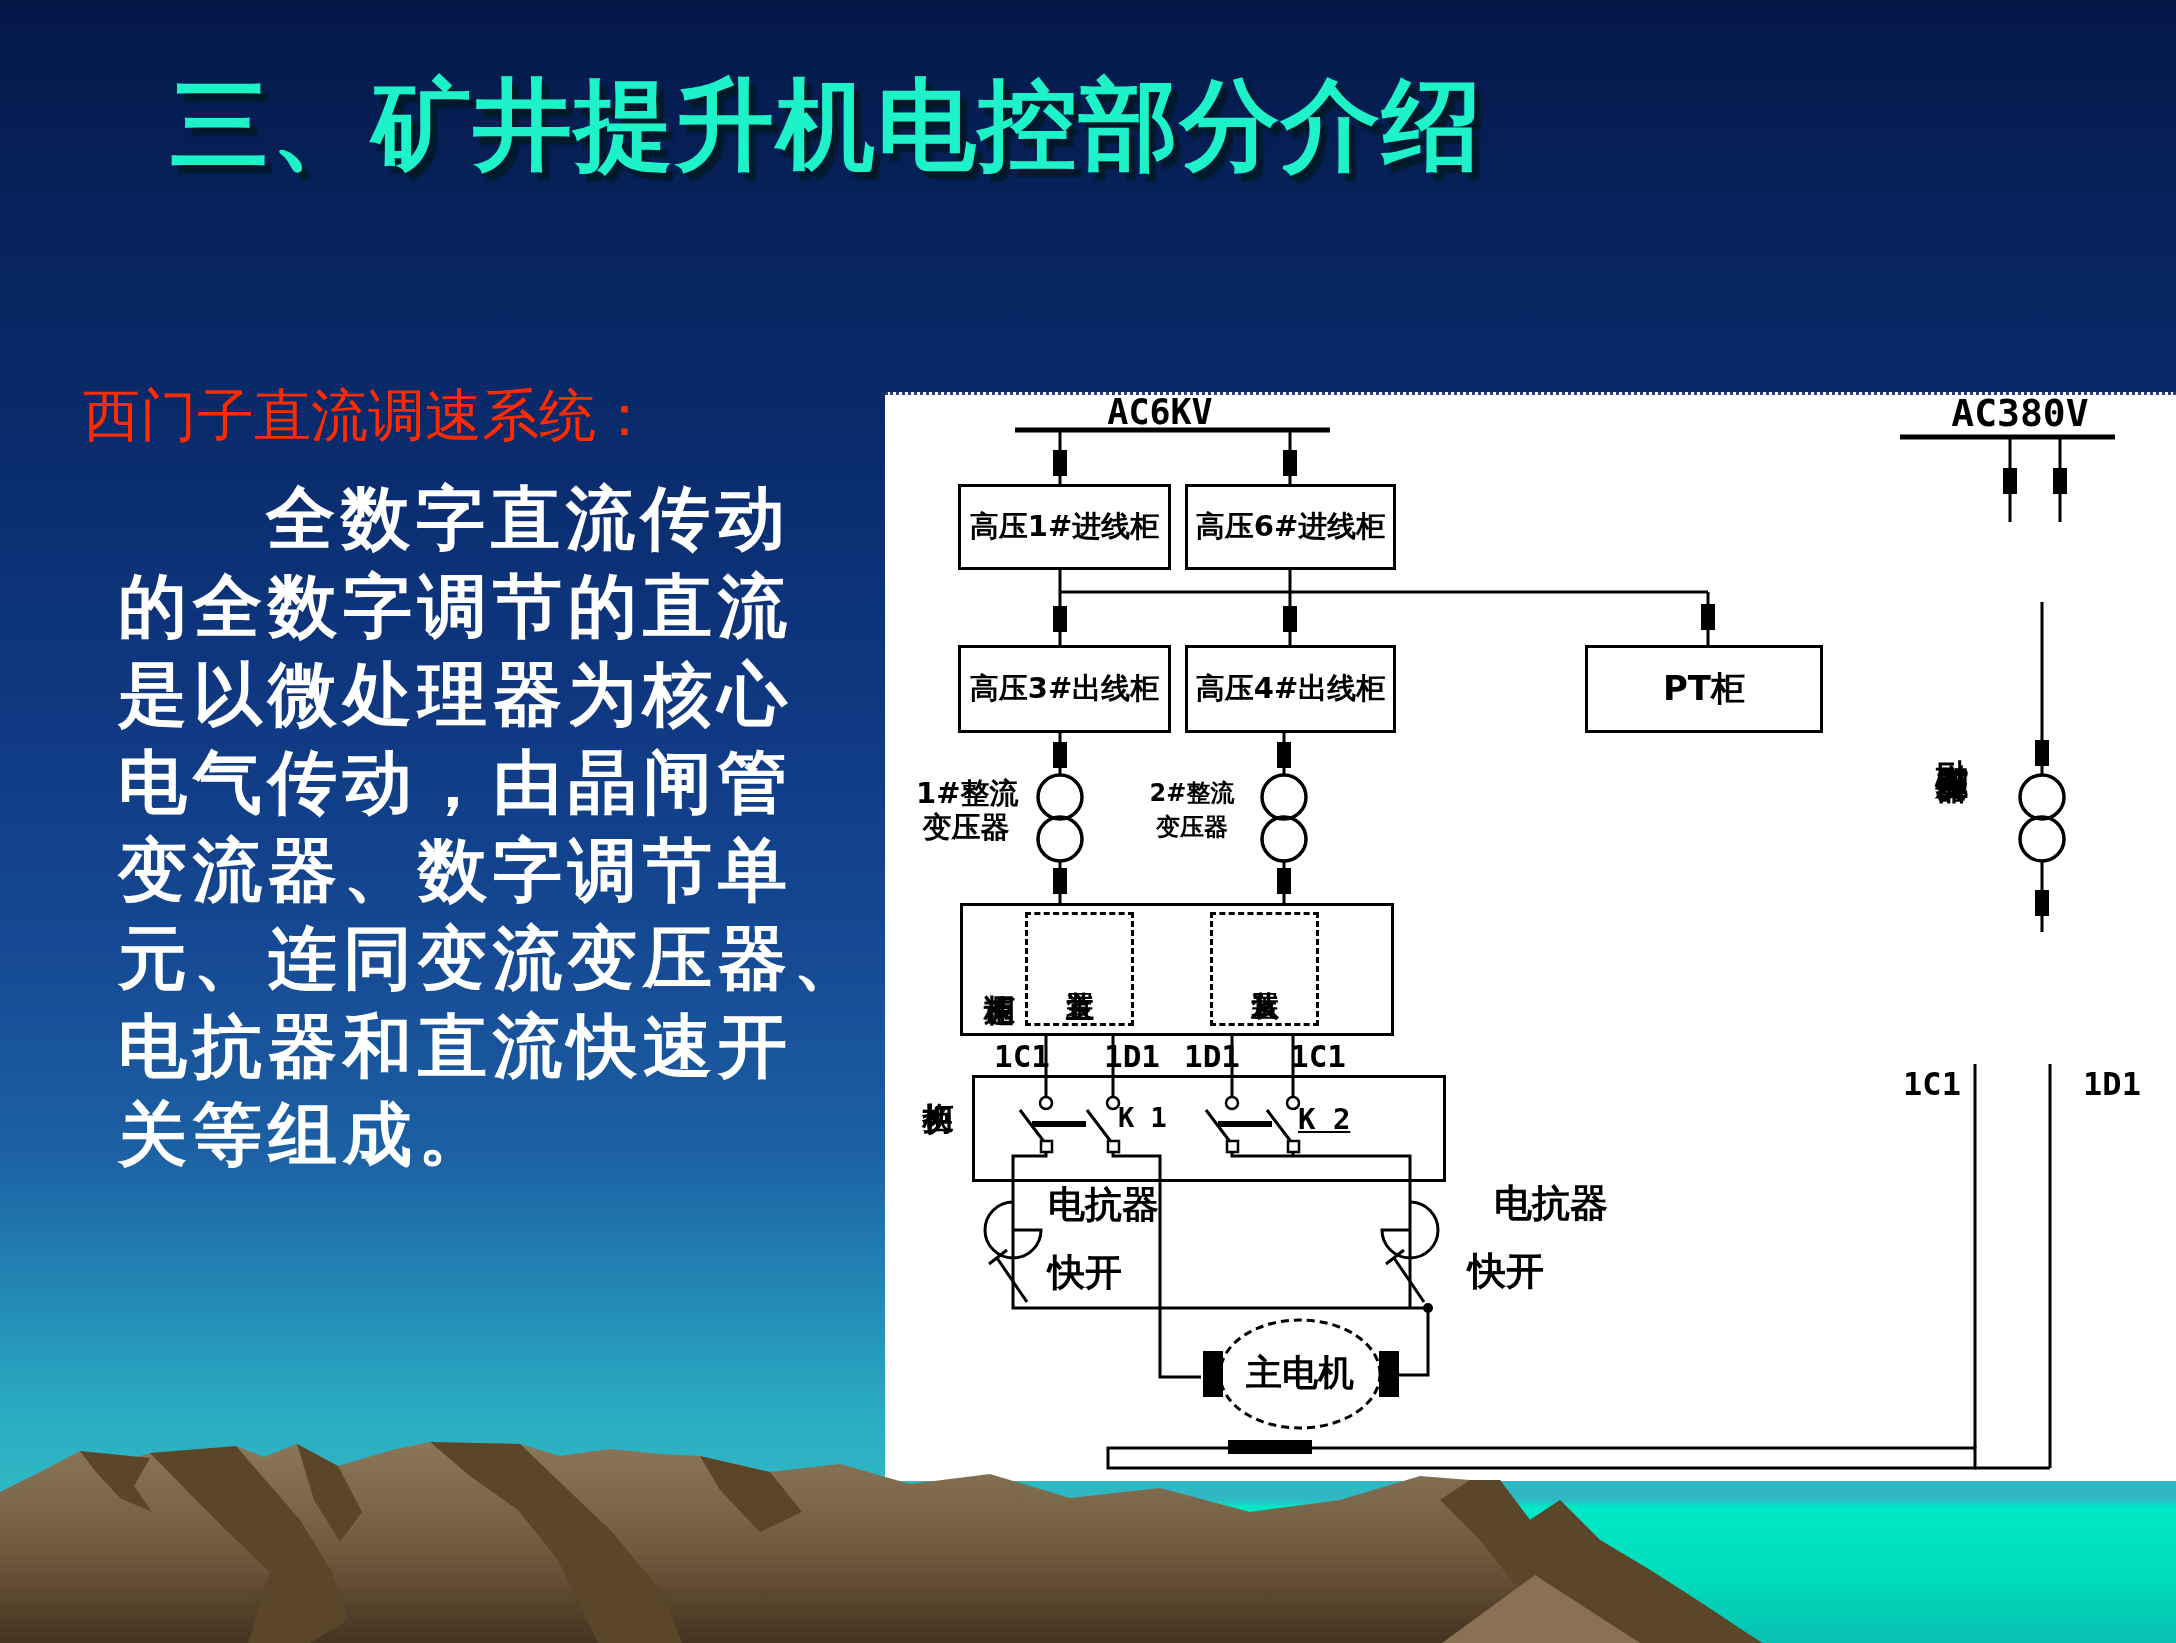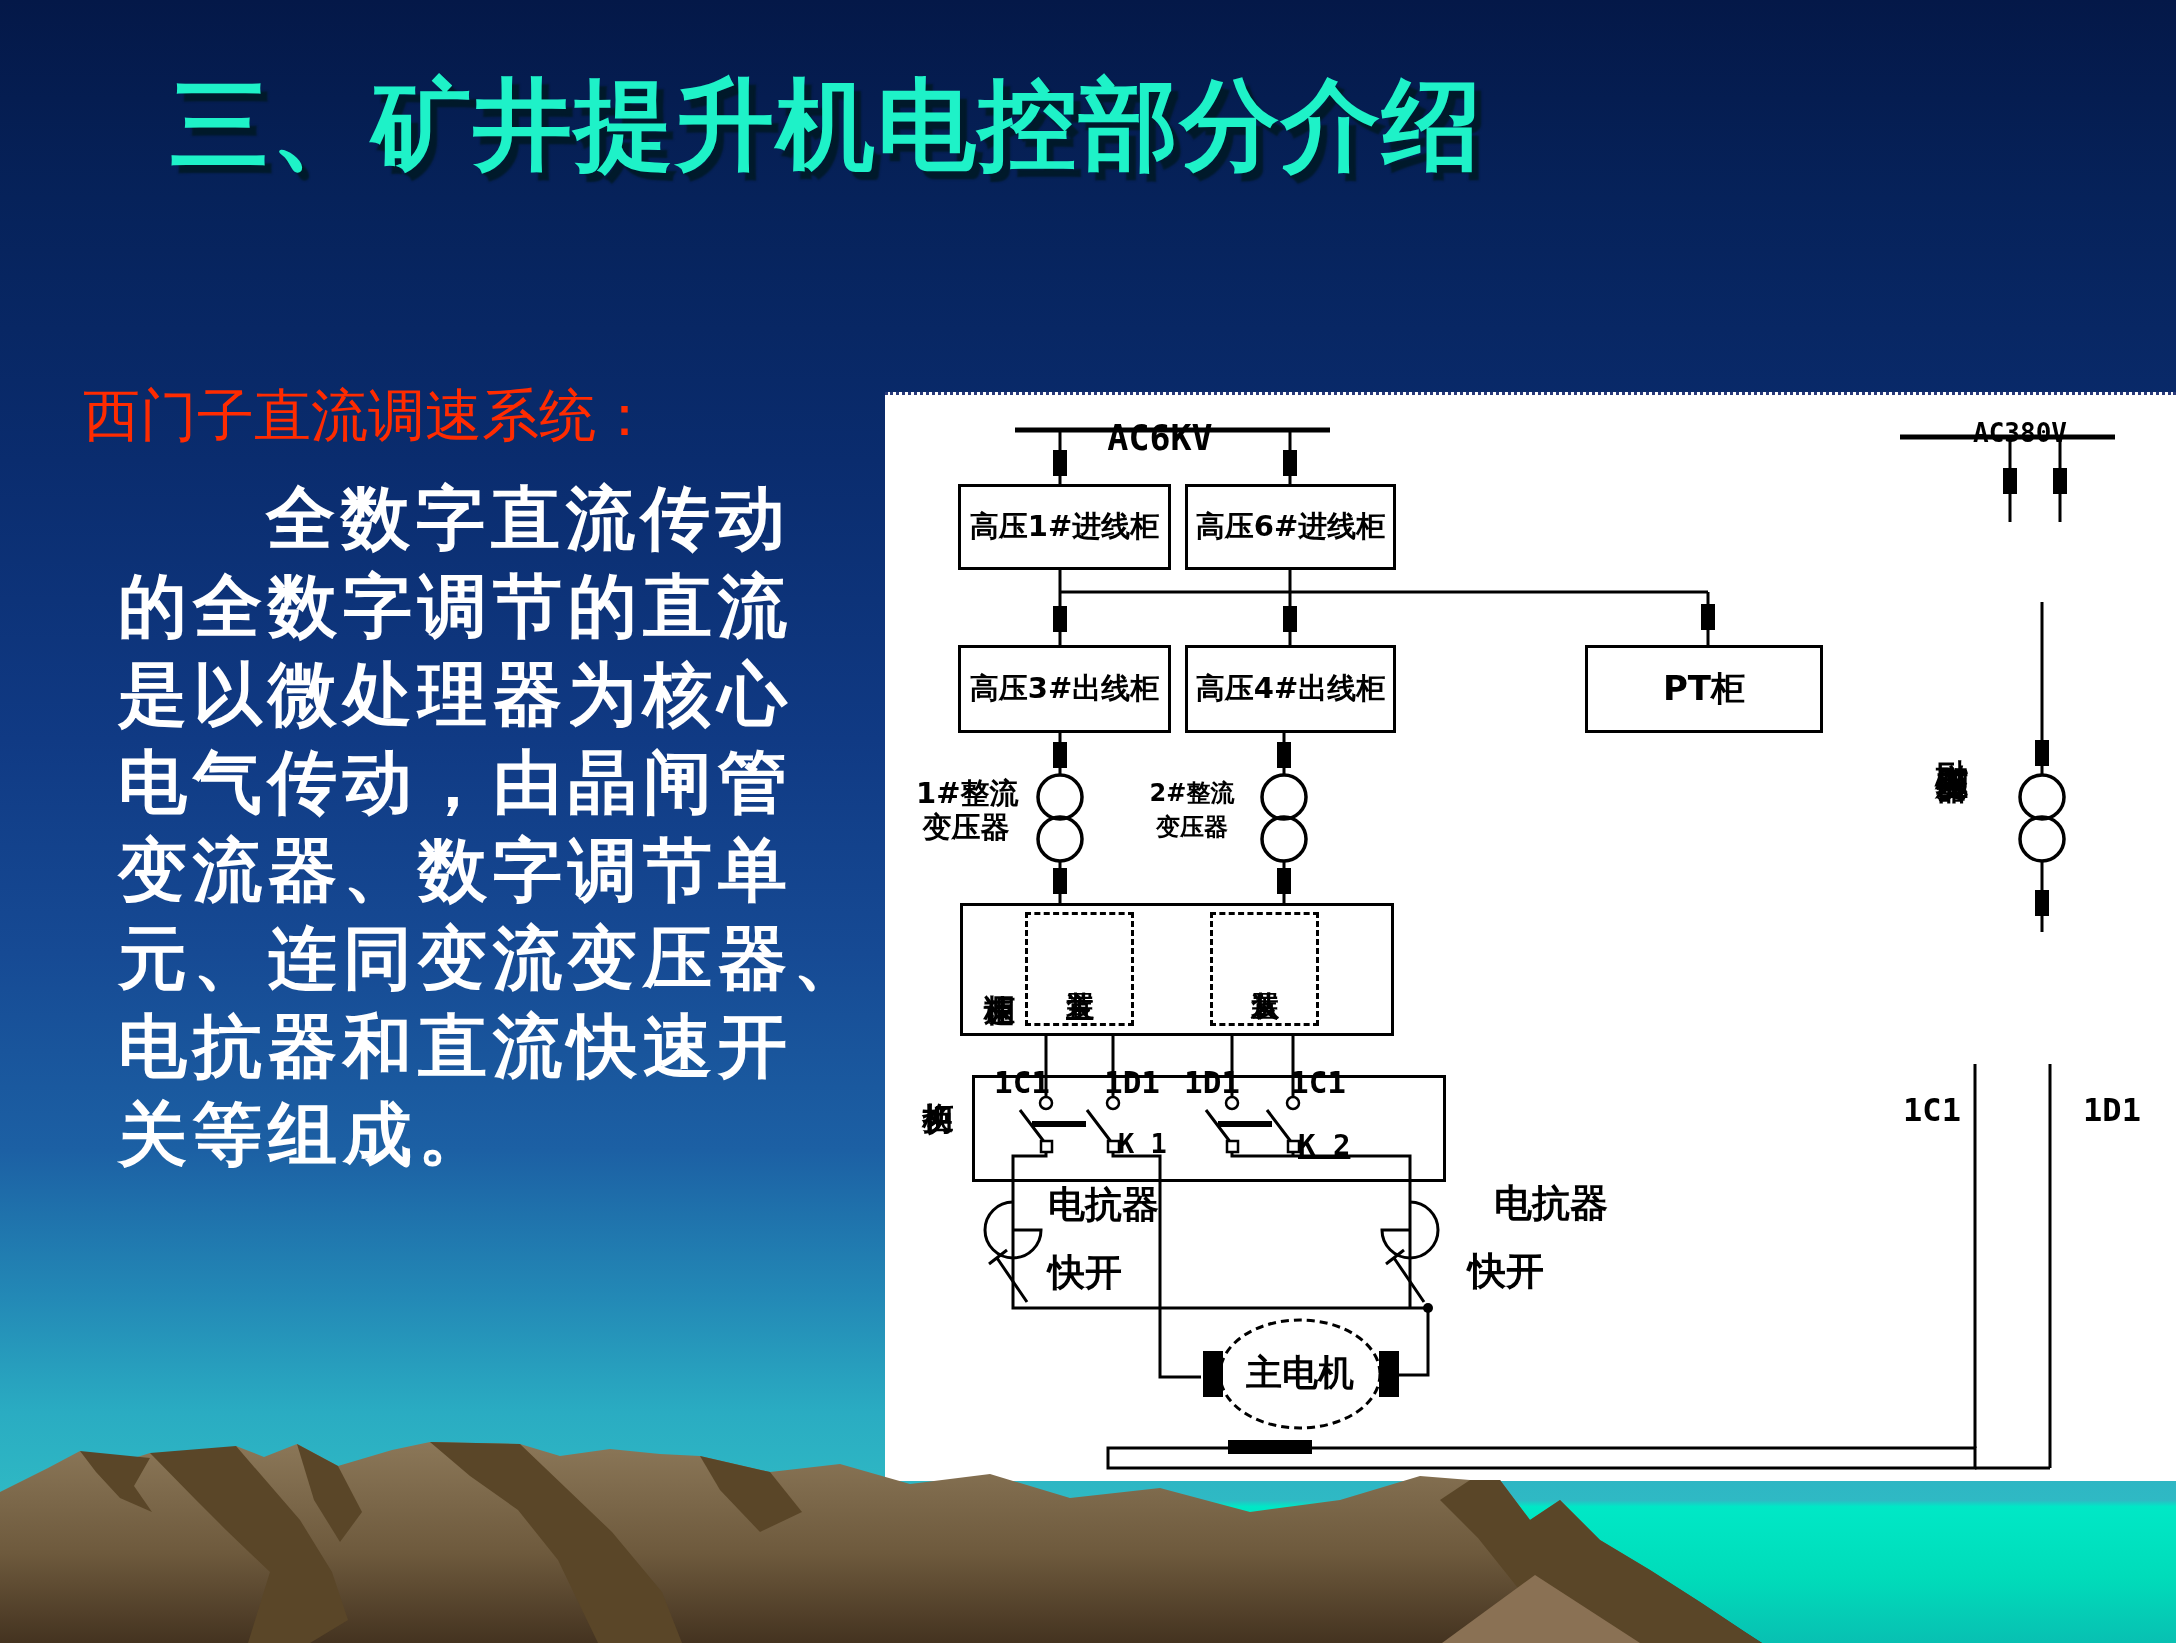--- a/index.html
+++ b/index.html
@@ -6,21 +6,21 @@
   .slide{
     position:relative;width:2176px;height:1643px;overflow:hidden;
     font-family:"DejaVu Sans","Liberation Sans",sans-serif;
     background:linear-gradient(180deg,
       #041848 0%, #06225a 12%, #0a2c6e 28%, #103a84 45%,
       #164a94 58%, #1c60a4 70%, #2389b6 79%, #2aacc2 86%,
       #2fb9c4 91.3%, #00e8c6 91.7%, #00dcba 96%, #08c0b2 100%);
   }
   .lbl{position:absolute;color:#000;font-weight:bold;line-height:1.05;white-space:nowrap;}
   .ctr{text-align:center;}
-  .mono{font-family:"DejaVu Sans Mono","Liberation Mono",monospace;margin-top:26px;}
+  .mono{font-family:"DejaVu Sans Mono","Liberation Mono",monospace;}
   .vt{writing-mode:vertical-rl;text-orientation:upright;white-space:normal;}
   .box{position:absolute;border:3px solid #000;background:#fff;display:flex;align-items:center;justify-content:center;font-weight:bold;color:#000;}
   .dashedbox{position:absolute;border:3px dashed #000;display:flex;align-items:center;justify-content:center;font-weight:bold;color:#000;}
   .panel{position:absolute;left:885px;top:392px;width:1291px;height:1086px;background:#ffffff;border-top:3px dotted #2a3a7a;}
   .title{
     position:absolute;left:170px;top:60px;width:1300px;
     font-family:"DejaVu Serif","Liberation Serif",serif;
     font-size:99px;font-weight:bold;letter-spacing:2px;color:#1ef2c8;
     text-shadow:7px 8px 2px rgba(0,25,35,0.85);white-space:nowrap;
   }
@@ -148,21 +148,21 @@
     </div>
   <div class="dashedbox" style="left:1210px;top:912px;width:103px;height:108px;">
     <span class="vt" style="font-size:28px;">从装置</span>
     </div>
 
   <div class="box" style="left:972px;top:1075px;width:468px;height:101px;background:transparent;"></div>
   <div class="lbl vt" style="left:922px;top:1078px;font-size:31px;">切换柜</div>
 
 
   <div class="lbl mono ctr" style="left:1085px;top:394px;width:150px;font-size:35px;">AC6KV</div>
-  <div class="lbl mono ctr" style="left:1950px;top:394px;width:140px;font-size:26px;">AC380V</div>
+  <div class="lbl mono ctr" style="left:1950px;top:394px;width:140px;font-size:38px;">AC380V</div>
 
   <div class="lbl ctr" style="left:916px;top:776px;width:100px;font-size:29px;line-height:34px;">
     <div>1#整流</div>
     <div>变压器</div>
   </div>
   <div class="lbl ctr" style="left:1142px;top:776px;width:100px;font-size:24px;line-height:34px;">
     <div>2#整流</div>
     <div>变压器</div>
   </div>
   <div class="lbl vt" style="left:1934px;top:734px;font-size:33px;letter-spacing:3px;">励磁变压器</div>

